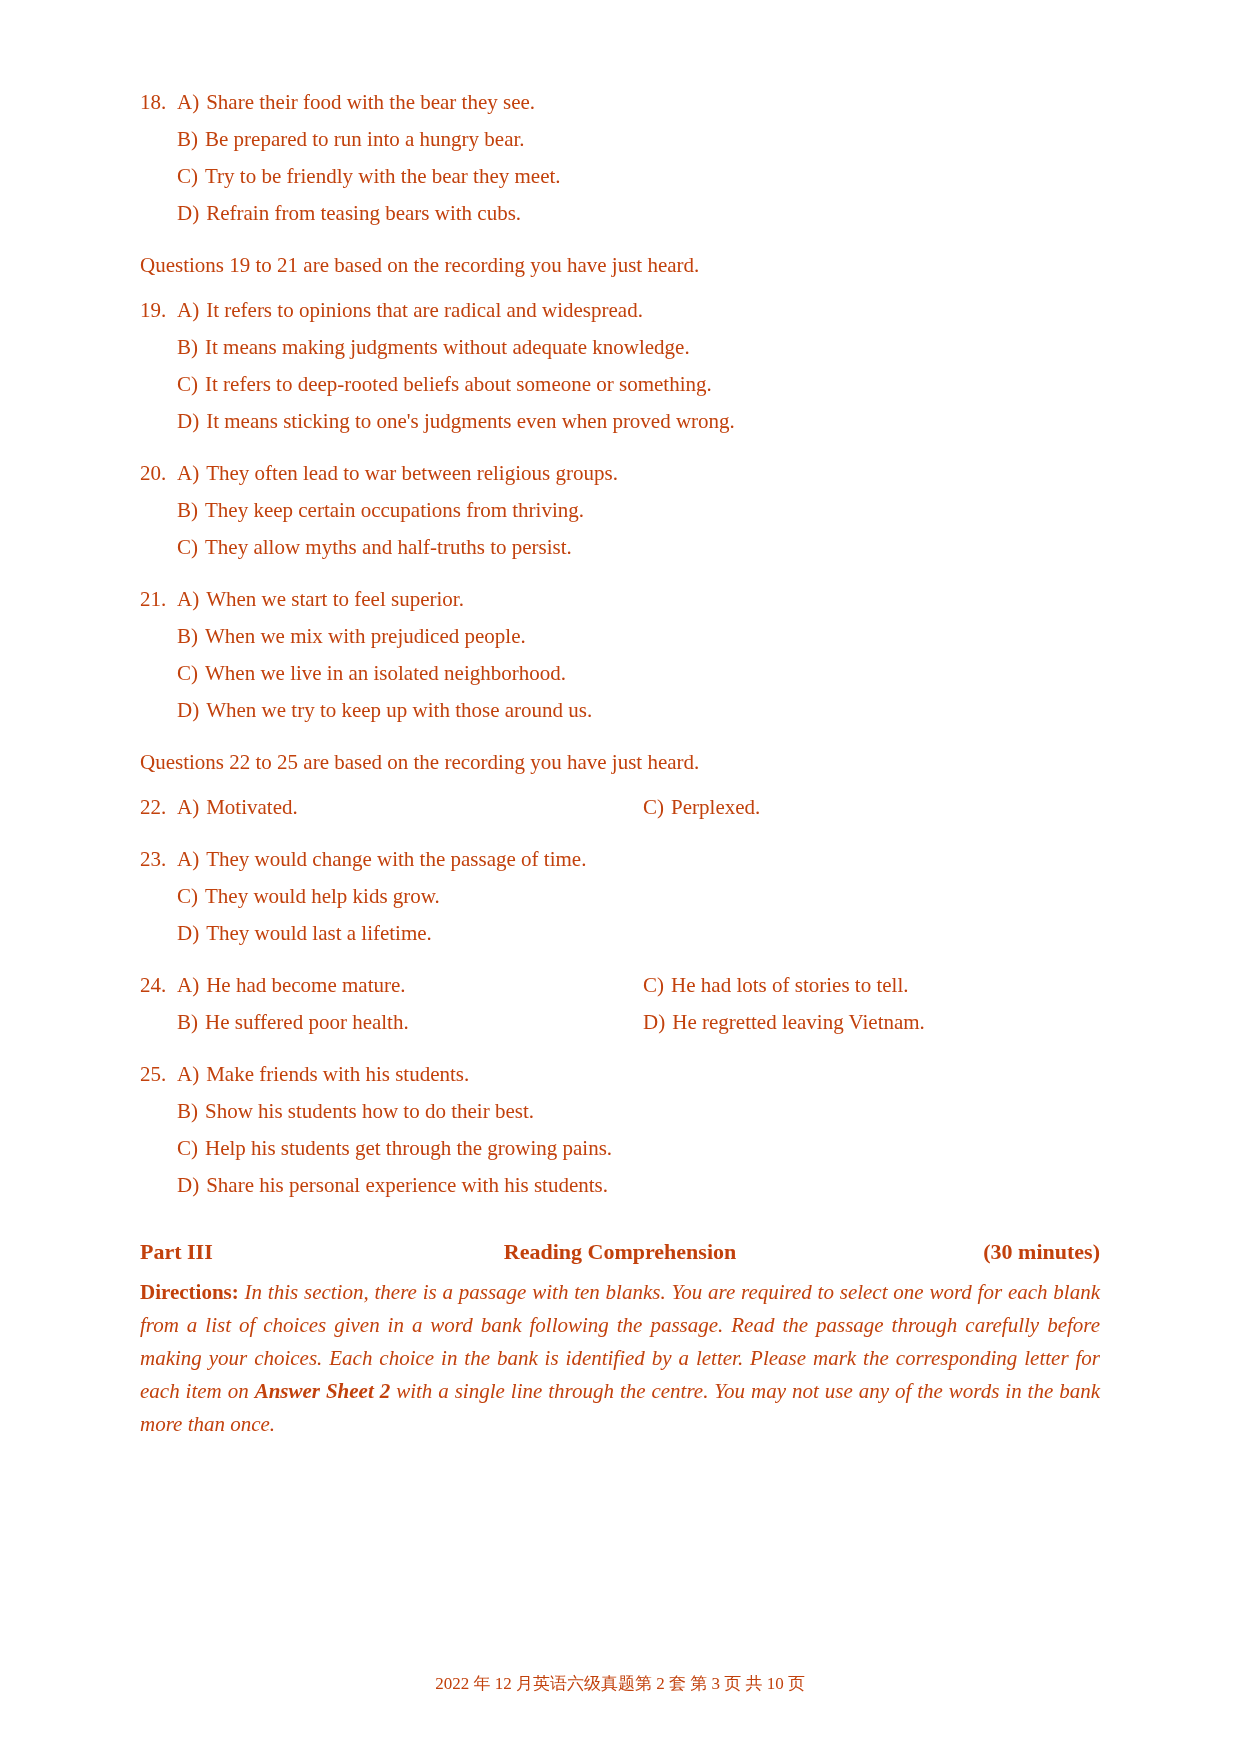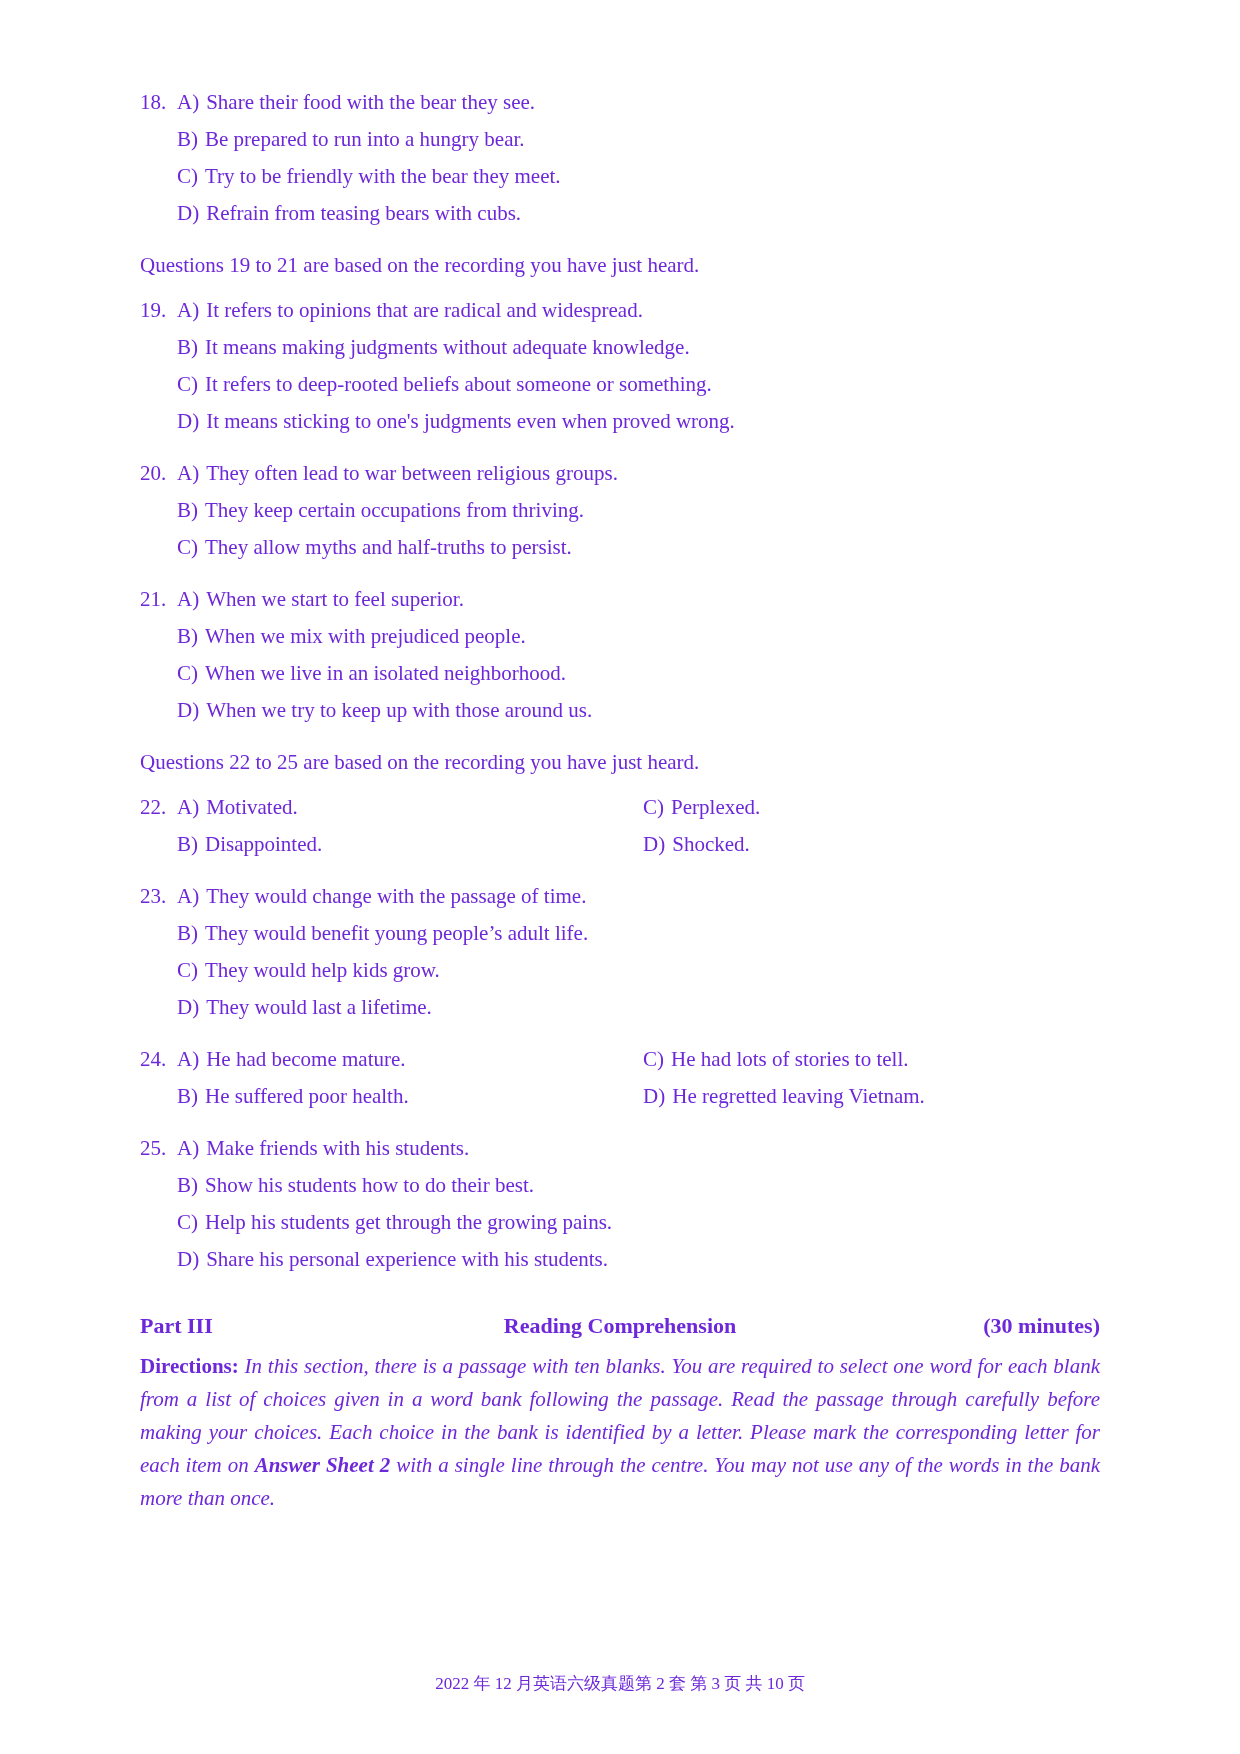--- a/index.html
+++ b/index.html
@@ -1,21 +1,21 @@
 <!DOCTYPE html>
 <html><head>
 <meta charset="utf-8">
 <style>
   html, body { margin: 0; padding: 0; background: #ffffff; }
   .page {
     position: relative;
     width: 1240px;
     height: 1754px;
     background: #ffffff;
-    color: #6d28d9;
+    color: #c2410c;
     font-family: "Liberation Serif", "DejaVu Serif", serif;
     font-size: 21px;
     overflow: hidden;
     box-sizing: border-box;
   }
   .content {
     position: absolute;
     top: 84px;
     left: 140px;
     width: 960px;
@@ -126,31 +126,26 @@
           </div>
         </div>
         <div class="q-header">Questions 22 to 25 are based on the recording you have just heard.</div>
         <div class="question">
           <span class="qnum">22.</span>
           <div class="opts">
             <div class="opt-row two-col">
               <span class="opt"><span class="opt-label">A)</span><span class="opt-text">Motivated.</span></span>
               <span class="opt"><span class="opt-label">C)</span><span class="opt-text">Perplexed.</span></span>
             </div>
-            <div class="opt-row two-col">
-              <span class="opt"><span class="opt-label">B)</span><span class="opt-text">Disappointed.</span></span>
-              <span class="opt"><span class="opt-label">D)</span><span class="opt-text">Shocked.</span></span>
-            </div>
           </div>
         </div>
         <div class="question">
           <span class="qnum">23.</span>
           <div class="opts">
             <div class="opt-row"><span class="opt"><span class="opt-label">A)</span><span class="opt-text">They would change with the passage of time.</span></span></div>
-            <div class="opt-row"><span class="opt"><span class="opt-label">B)</span><span class="opt-text">They would benefit young people’s adult life.</span></span></div>
             <div class="opt-row"><span class="opt"><span class="opt-label">C)</span><span class="opt-text">They would help kids grow.</span></span></div>
             <div class="opt-row"><span class="opt"><span class="opt-label">D)</span><span class="opt-text">They would last a lifetime.</span></span></div>
           </div>
         </div>
         <div class="question">
           <span class="qnum">24.</span>
           <div class="opts">
             <div class="opt-row two-col">
               <span class="opt"><span class="opt-label">A)</span><span class="opt-text">He had become mature.</span></span>
               <span class="opt"><span class="opt-label">C)</span><span class="opt-text">He had lots of stories to tell.</span></span>

